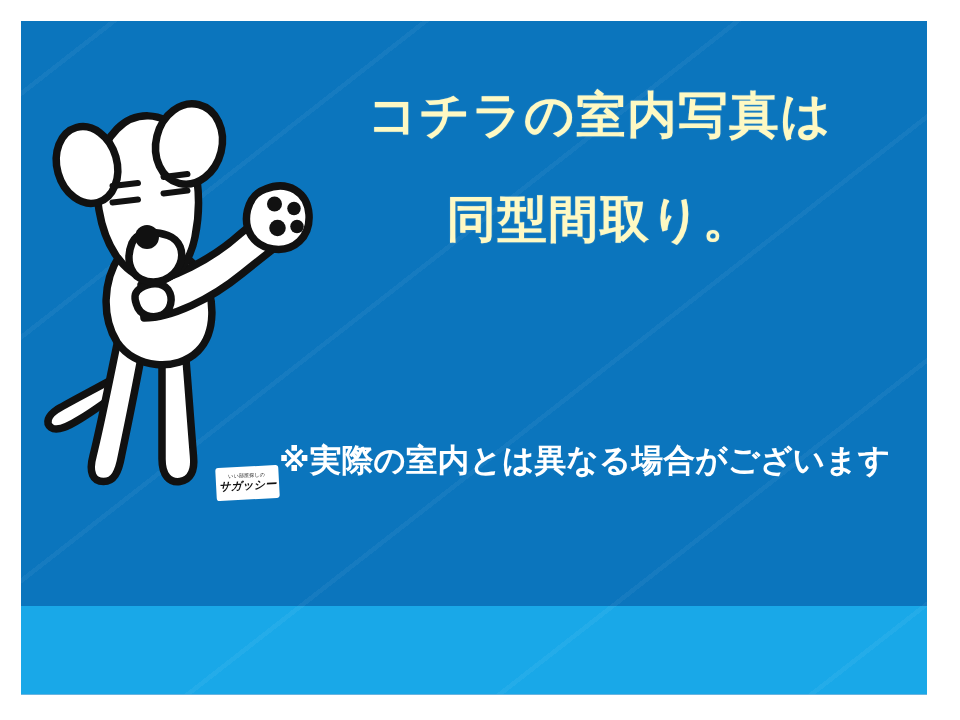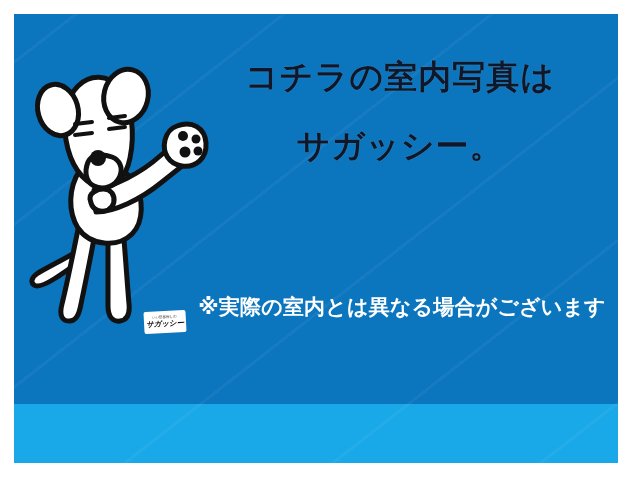--- a/index.html
+++ b/index.html
@@ -95,39 +95,39 @@
     font-style: italic;
   }
 
   
   #headline-block {
     position: absolute;
     left: 180px;
     top: 46px;
     width: 412px;
     text-align: center;
-    color: #0f172a;
+    color: #fef9c3;
   }
   .headline-line {
     font-size: 33px;
     font-weight: bold;
     letter-spacing: 1px;
     line-height: 1.0;
     margin-bottom: 36px;
     white-space: nowrap;
     text-shadow: 0 0 1px rgba(255,255,255,.35);
   }
   .headline-line.last { margin-bottom: 0; }
 
   #disclaimer-line {
     position: absolute;
     left: 172px;
     top: 279px;
     width: 432px;
-    text-align: center;
+    text-align: left;
     color: #ffffff;
     font-size: 21px;
     font-weight: bold;
     letter-spacing: .2px;
     white-space: nowrap;
   }
 </style>
 </head>
 <body>
 
@@ -191,18 +191,18 @@
     </svg>
   </div>
 
   <div id="mascot-badge">
     <span id="badge-tagline">いい部屋探しの</span>
     <span id="badge-name">サガッシー</span>
   </div>
 
   <div id="headline-block">
     <div class="headline-line">コチラの室内写真は</div>
-    <div class="headline-line last">サガッシー。</div>
+    <div class="headline-line last">同型間取り。</div>
   </div>
 
   <div id="disclaimer-line">※実際の室内とは異なる場合がございます</div>
 
 </div>
 
 </body></html>

